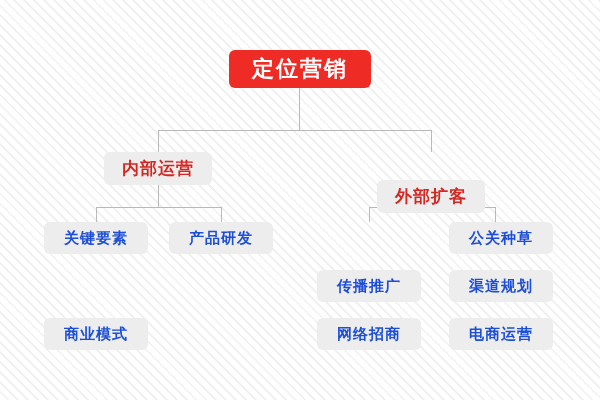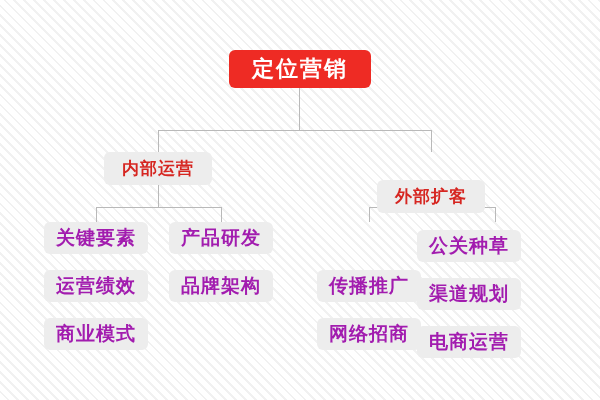--- a/index.html
+++ b/index.html
@@ -66,33 +66,33 @@
     font-weight: bold;
     width: 108px;
     height: 33px;
     letter-spacing: 1px;
   }
   .branch-left  { left: 104px; top: 152px; }
   .branch-right { left: 377px; top: 152px; margin-top: 28px; }
 
   .node-leaf {
     background: #ededed;
-    color: #a21caf;
-    font-size: 19px;
+    color: #1d4ed8;
+    font-size: 15px;
     font-weight: bold;
     width: 104px;
     height: 32px;
     letter-spacing: 1px;
   }
 
   
   .col-1 { left: 44px; }
   .col-2 { left: 169px; }
   .col-3 { left: 317px; }
-  .col-4 { left: 417px; margin-top: 8px; }
+  .col-4 { left: 449px; }
   
   .row-1 { top: 222px; }
   .row-2 { top: 270px; }
   .row-3 { top: 318px; }
 </style>
 </head>
 <body>
 
 <div id="canvas">
 
@@ -113,22 +113,20 @@
   <div class="line line-v" style="left:369px; top:207px; height:15px;"></div>
   <div class="line line-v" style="left:495px; top:207px; height:15px;"></div>
 
   <div class="node node-root">定位营销</div>
 
   <div class="node node-branch branch-left">内部运营</div>
   <div class="node node-branch branch-right">外部扩客</div>
 
   <div class="node node-leaf col-1 row-1">关键要素</div>
   <div class="node node-leaf col-2 row-1">产品研发</div>
-  <div class="node node-leaf col-1 row-2">运营绩效</div>
-  <div class="node node-leaf col-2 row-2">品牌架构</div>
   <div class="node node-leaf col-1 row-3">商业模式</div>
 
   <div class="node node-leaf col-4 row-1">公关种草</div>
   <div class="node node-leaf col-4 row-2">渠道规划</div>
   <div class="node node-leaf col-3 row-2">传播推广</div>
   <div class="node node-leaf col-3 row-3">网络招商</div>
   <div class="node node-leaf col-4 row-3">电商运营</div>
 
 </div>
 

